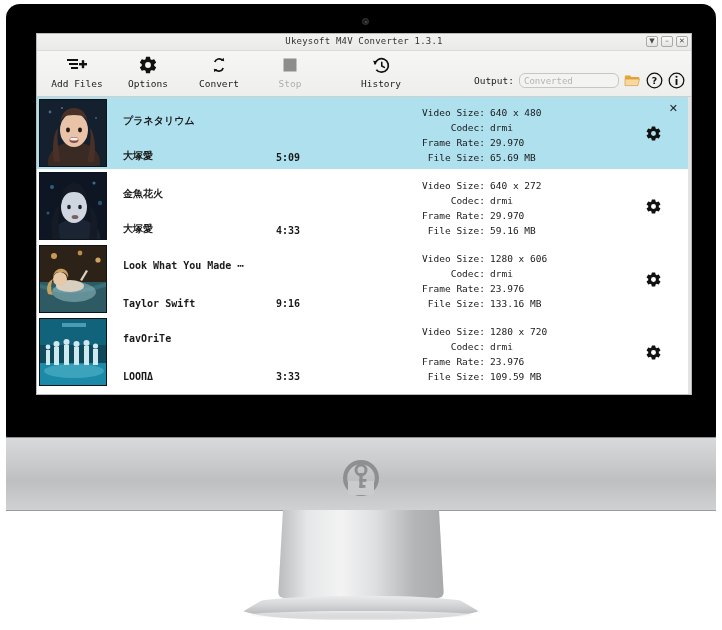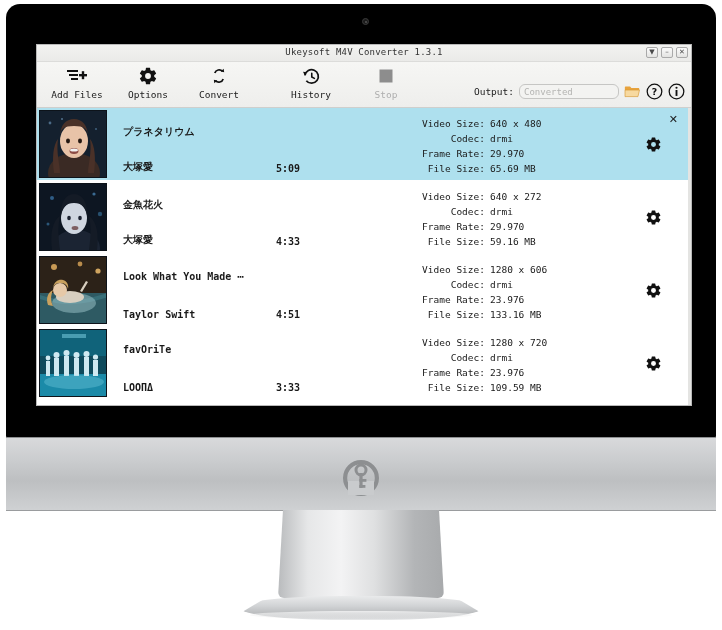--- a/index.html
+++ b/index.html
@@ -66,21 +66,20 @@
   }
 
   
   #app {
     position: absolute; left: 36px; top: 33px;
     width: 656px; height: 362px;
     background: #ffffff;
     border: 1px solid #b9b9b9;
     display: flex; flex-direction: column;
     overflow: hidden;
-    margin-top: 11px;
   }
 
   #titlebar {
     height: 17px; flex: 0 0 17px;
     background: linear-gradient(180deg,#f2f2f0 0%,#eaeae8 100%);
     border-bottom: 1px solid #dcdcda;
     position: relative;
   }
   #title-text {
     position: absolute; left: 0; right: 0; top: 2px;
@@ -267,38 +266,38 @@
           <svg width="20" height="20" viewBox="0 0 24 24">
             <path fill="none" stroke="#111" stroke-width="2.1" d="M7 8.5a5.5 5.5 0 0 1 9.2-2.2"></path>
             <path fill="#111" d="M17.6 3.2l.6 4.3-4.2-1z"></path>
             <path fill="none" stroke="#111" stroke-width="2.1" d="M17 15.5a5.5 5.5 0 0 1-9.2 2.2"></path>
             <path fill="#111" d="M6.4 20.8l-.6-4.3 4.2 1z"></path>
           </svg>
         </span>
         <span class="tlab">Convert</span>
       </div>
 
+      <div class="tool disabled" id="tool-stop">
+        <span class="tico">
+          <svg width="16" height="16" viewBox="0 0 16 16">
+            <rect x="1.5" y="1.5" width="13" height="13" fill="#8d8d8d"></rect>
+          </svg>
+        </span>
+        <span class="tlab">Stop</span>
+      </div>
+
       <div class="tool" id="tool-history">
         <span class="tico">
           <svg width="21" height="21" viewBox="0 0 24 24">
             <path fill="none" stroke="#111" stroke-width="2" d="M4.5 10.8a7.7 7.7 0 1 1 1.6 6"></path>
             <path fill="#111" d="M2.3 6.6l4.3.5-2.3 3.7z"></path>
             <path fill="none" stroke="#111" stroke-width="1.8" stroke-linecap="round" d="M12.3 8.4v4.2l3 1.6"></path>
           </svg>
         </span>
         <span class="tlab">History</span>
-      </div>
-
-      <div class="tool disabled" id="tool-stop">
-        <span class="tico">
-          <svg width="16" height="16" viewBox="0 0 16 16">
-            <rect x="1.5" y="1.5" width="13" height="13" fill="#8d8d8d"></rect>
-          </svg>
-        </span>
-        <span class="tlab">Stop</span>
       </div>
 
       <div id="output-area">
         <span id="output-label">Output:</span>
         <input id="output-input" type="text" placeholder="Converted" style="">
         <span class="round-btn">
           <svg width="17" height="15" viewBox="0 0 20 16">
             <path fill="#e8a33d" d="M1 3.2c0-.6.5-1.1 1.1-1.1h5l1.6 1.9h8.2c.6 0 1.1.5 1.1 1.1v1.1H1z"></path>
             <path fill="#f7d9a0" stroke="#d79a36" stroke-width=".8" d="M1.2 6.3h17L16.4 14H1.2z"></path>
           </svg>
@@ -435,21 +434,21 @@
             <ellipse cx="30" cy="40" rx="14" ry="6" fill="#d8cfc0"></ellipse>
             <circle cx="20" cy="33" r="7" fill="#e6c9a8"></circle>
             <path d="M13 31c1-7 6-9 10-8s6 5 5 9c-1-5-4-6-8-6s-6 2-7 5z" fill="#c9a15e"></path>
             <path d="M13 33c-3 7-2 12 0 16l-5-1c-2-6-1-12 5-15z" fill="#c9a15e"></path>
             <path d="M40 34l6-10 2 1-6 10z" fill="#d8cfc0"></path>
           </svg>
         </div>
         <div class="meta">
           <div class="mtitle">Look What You Made ⋯</div>
           <div class="martist">Taylor Swift</div>
-          <div class="mdur">4:51</div>
+          <div class="mdur">9:16</div>
         </div>
         <div class="info">
           <div class="iline">
               <span class="ikey">Video Size:</span>
               <span class="ival">1280 x 606</span>
             </div>
           <div class="iline">
               <span class="ikey">Codec:</span>
               <span class="ival">drmi</span>
             </div>

